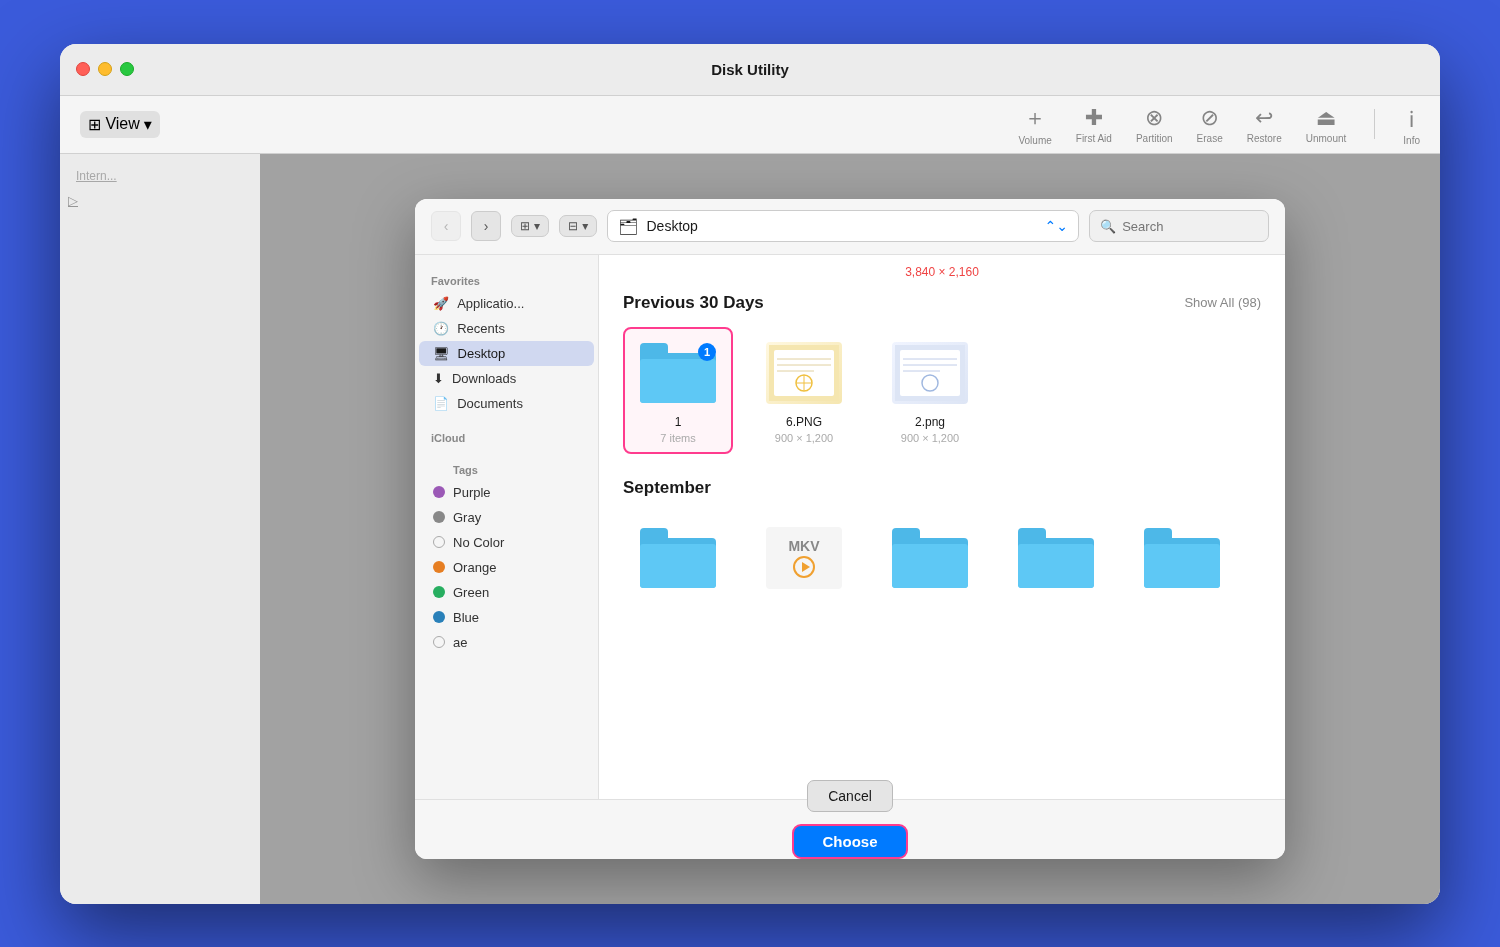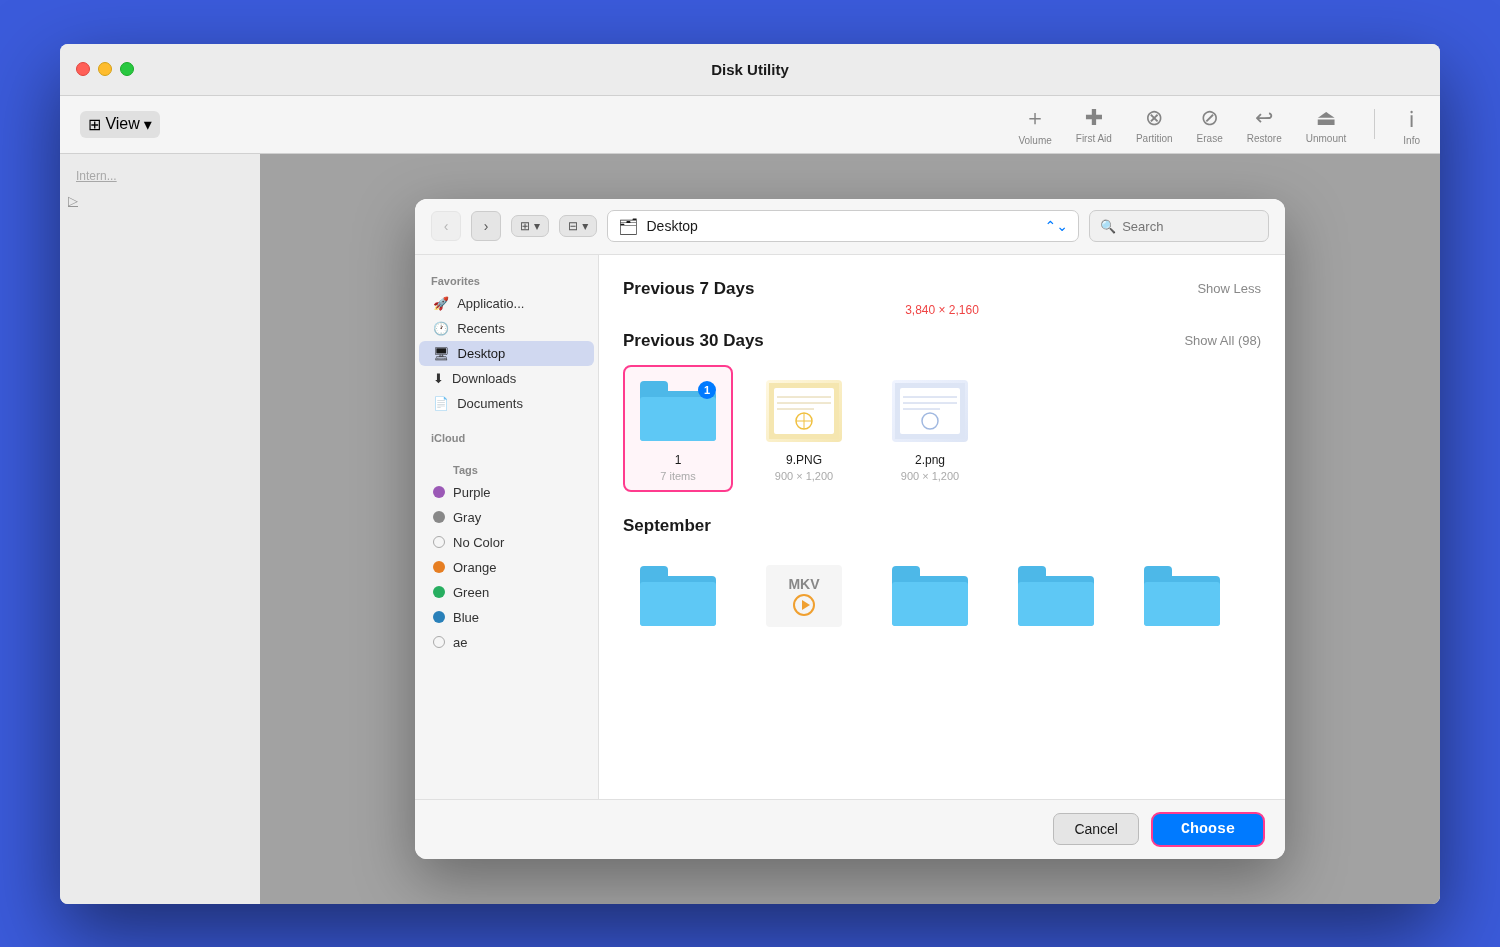--- a/index.html
+++ b/index.html
@@ -10,21 +10,21 @@
       display: flex;
       align-items: center;
       justify-content: center;
       font-family: -apple-system, BlinkMacSystemFont, 'SF Pro Display', 'Helvetica Neue', sans-serif;
       overflow: hidden;
     }
     .app-window {
       width: 1380px;
       height: 860px;
       background: #e8e8e8;
-      border-radius: 8px;
+      border-radius: 16px;
       overflow: hidden;
       box-shadow: 0 30px 80px rgba(0,0,0,0.5);
       position: relative;
       display: flex;
       flex-direction: column;
     }
     .title-bar {
       height: 52px;
       background: #ececec;
       display: flex;
@@ -360,40 +360,40 @@
     .img-thumb-4 { background: linear-gradient(135deg, #3a2a5a 0%, #6a4a9a 50%, #4a3a7a 100%); }
     .panel-footer {
       height: 60px;
       background: #f6f6f6;
       border-top: 1px solid #e0e0e0;
       display: flex;
       align-items: center;
       justify-content: flex-end;
       padding: 0 20px;
       gap: 12px;
+      flex-direction: column;
     }
     .btn-cancel {
       padding: 7px 20px;
       background: #e5e5e5;
       border: 1px solid #bbb;
       border-radius: 7px;
       font-size: 14px;
       cursor: pointer;
       color: #1a1a1a;
     }
     .btn-choose {
       padding: 7px 28px;
       background: #007aff;
       border: 2px solid #ff3b8e;
       border-radius: 9px;
       font-size: 15px;
       font-weight: 600;
       cursor: pointer;
       color: white;
-      font-family: Liberation Mono, monospace;
     }
     .mkv-thumb {
       width: 76px;
       height: 62px;
       border-radius: 4px;
       background: #f5f5f5;
       display: flex;
       flex-direction: column;
       align-items: center;
       justify-content: center;
@@ -589,24 +589,20 @@
                 <span>Blue</span>
               </div>
               <div class="item">
                 <span class="dot" style="background:transparent; border:1.5px solid #aaa;"></span>
                 <span>ae</span>
               </div>
             </div>
 
             <div class="panel-main">
 
-              <div class="section-header">
-                <h2>Previous 7 Days</h2>
-                <span class="show-link">Show Less</span>
-              </div>
               <div class="dim-text">3,840 × 2,160</div>
 
               <div class="section-header" style="margin-top:8px;">
                 <h2>Previous 30 Days</h2>
                 <span class="show-link">Show All (98)</span>
               </div>
               <div class="files-grid">
 
                 <div class="file-item selected">
                   <div class="file-thumb">
@@ -629,21 +625,21 @@
                         <rect x="5" y="5" width="60" height="46" fill="white" rx="2"></rect>
                         <line x1="8" y1="14" x2="62" y2="14" stroke="#e0d0a0" stroke-width="1"></line>
                         <line x1="8" y1="20" x2="62" y2="20" stroke="#e0d0a0" stroke-width="1"></line>
                         <line x1="8" y1="26" x2="45" y2="26" stroke="#e0d0a0" stroke-width="1"></line>
                         <circle cx="35" cy="38" r="8" fill="none" stroke="#f0c040" stroke-width="1.5"></circle>
                         <line x1="35" y1="30" x2="35" y2="46" stroke="#f0c040" stroke-width="1"></line>
                         <line x1="27" y1="38" x2="43" y2="38" stroke="#f0c040" stroke-width="1"></line>
                       </svg>
                     </div>
                   </div>
-                  <div class="file-name">9.PNG</div>
+                  <div class="file-name">6.PNG</div>
                   <div class="file-dim">900 × 1,200</div>
                 </div>
 
                 <div class="file-item">
                   <div class="file-thumb">
                     <div class="img-thumb img-thumb-2">
                       <svg width="70" height="56" viewBox="0 0 70 56">
                         <rect width="70" height="56" fill="#dde5f5"></rect>
                         <rect x="5" y="5" width="60" height="46" fill="white" rx="2"></rect>
                         <line x1="8" y1="14" x2="62" y2="14" stroke="#c0cce8" stroke-width="1"></line>

